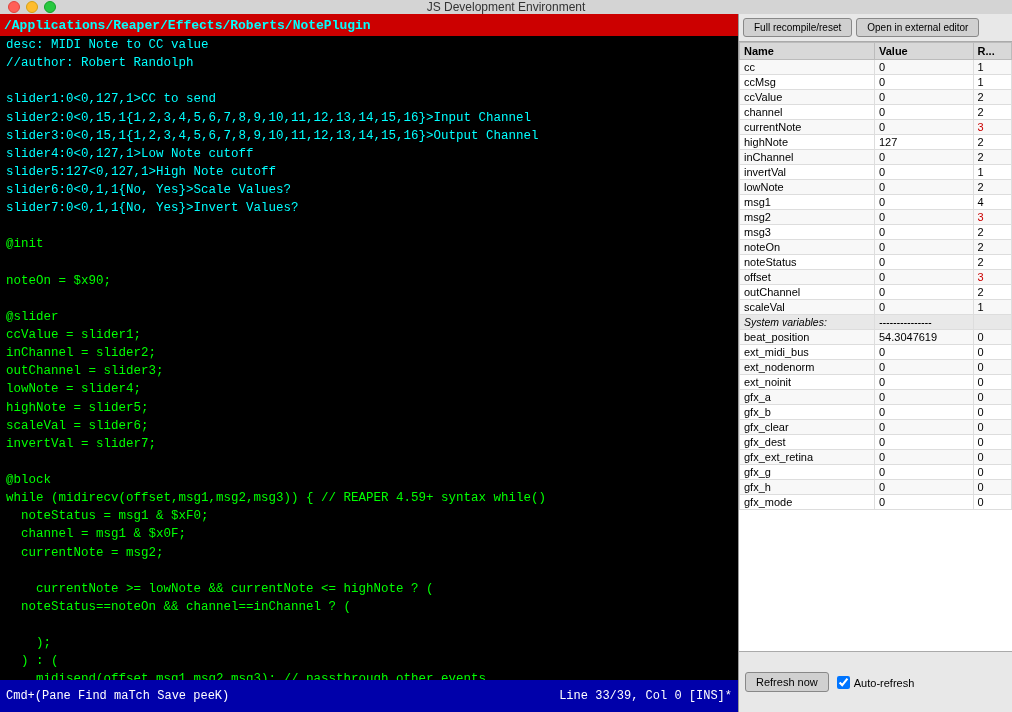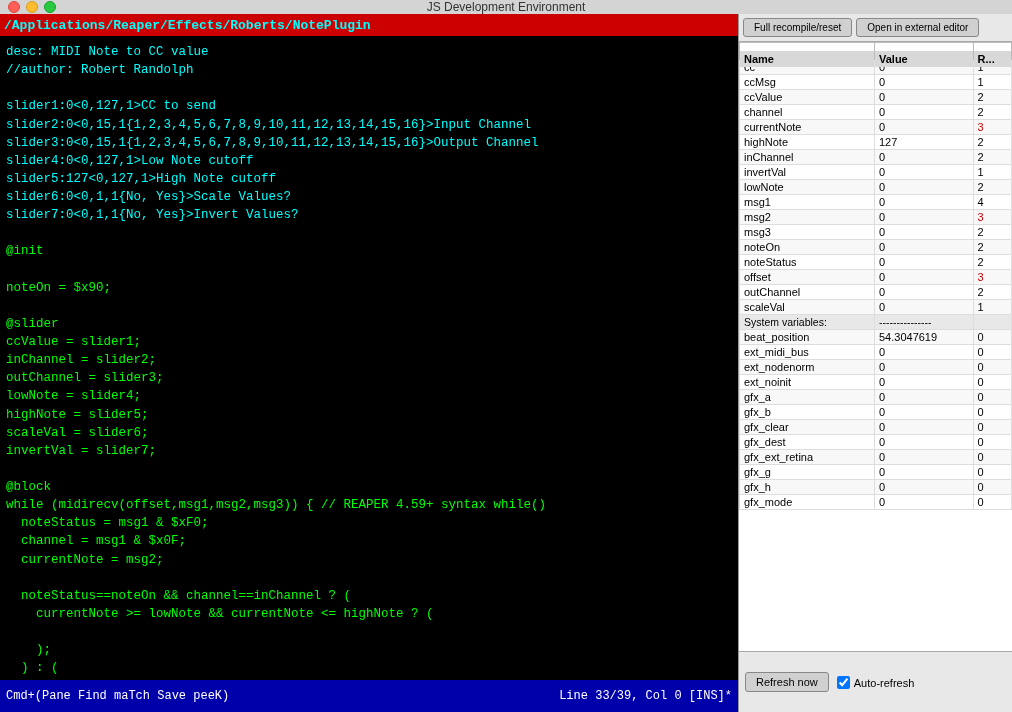--- a/index.html
+++ b/index.html
@@ -69,21 +69,21 @@
       color: #00ffff;
       font-size: 13px;
       font-weight: bold;
     }
 
     
     #code-area {
       background: #000000;
       flex: 1;
       overflow: hidden;
-      padding: 7px 6px;
+      padding: 0 6px;
       font-size: 12.5px;
       line-height: 1.45;
       color: #00ff00;
     }
 
     .code-line {
       white-space: pre;
       font-family: 'Courier New', Courier, monospace;
     }
 
@@ -150,38 +150,39 @@
       font-size: 11px;
       font-family: -apple-system, sans-serif;
     }
     #vars-table thead th {
       background: #d8d8d8;
       border: 1px solid #bbb;
       padding: 2px 4px;
       text-align: left;
       font-weight: bold;
       position: sticky;
-      top: 8px;
+      top: 0;
     }
     #vars-table tbody tr:nth-child(odd) { background: #f8f8f8; }
     #vars-table tbody tr:nth-child(even) { background: #ffffff; }
     #vars-table tbody td {
       border: 1px solid #ddd;
       padding: 1px 4px;
       color: #000;
     }
     .td-name { color: #000; min-width: 90px; }
     .td-val { color: #000; min-width: 50px; }
     .td-r { min-width: 20px; }
     .val-red { color: #cc0000; }
 
     
     .sys-header td {
       background: #e8e8e8;
       color: #333;
+      font-style: italic;
       font-size: 10.5px;
     }
 
     
     #right-bottom {
       display: flex;
       align-items: center;
       padding: 20px 6px;
       gap: 8px;
       background: #e8e8e8;
@@ -259,22 +260,22 @@
         <div class="code-line c-green">highNote = slider5;</div>
         <div class="code-line c-green">scaleVal = slider6;</div>
         <div class="code-line c-green">invertVal = slider7;</div>
         <div class="code-line">&nbsp;</div>
         <div class="code-line c-green">@block</div>
         <div class="code-line c-green">while (midirecv(offset,msg1,msg2,msg3)) { // REAPER 4.59+ syntax while()</div>
         <div class="code-line c-green">  noteStatus = msg1 &amp; $xF0;</div>
         <div class="code-line c-green">  channel = msg1 &amp; $x0F;</div>
         <div class="code-line c-green">  currentNote = msg2;</div>
         <div class="code-line">&nbsp;</div>
+        <div class="code-line c-green">    currentNote &gt;= lowNote &amp;&amp; currentNote &lt;= highNote ? (</div>
         <div class="code-line c-green">  noteStatus==noteOn &amp;&amp; channel==inChannel ? (</div>
-        <div class="code-line c-green">    currentNote &gt;= lowNote &amp;&amp; currentNote &lt;= highNote ? (</div>
         <div class="code-line">&nbsp;</div>
         <div class="code-line c-green">    );</div>
         <div class="code-line c-green">  ) : (</div>
         <div class="code-line c-green">    midisend(offset,msg1,msg2,msg3); // passthrough other events</div>
       </div>
 
     <div id="status-bar">
       <span id="status-left">Cmd+(Pane Find maTch Save peeK)</span>
       <span id="status-right">Line 33/39, Col 0 [INS]*</span>
     </div>

